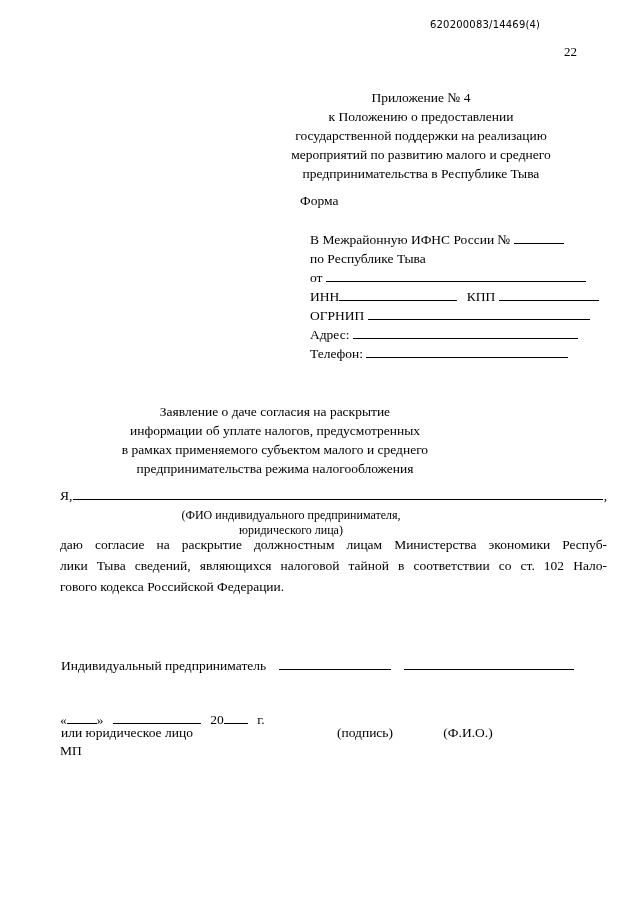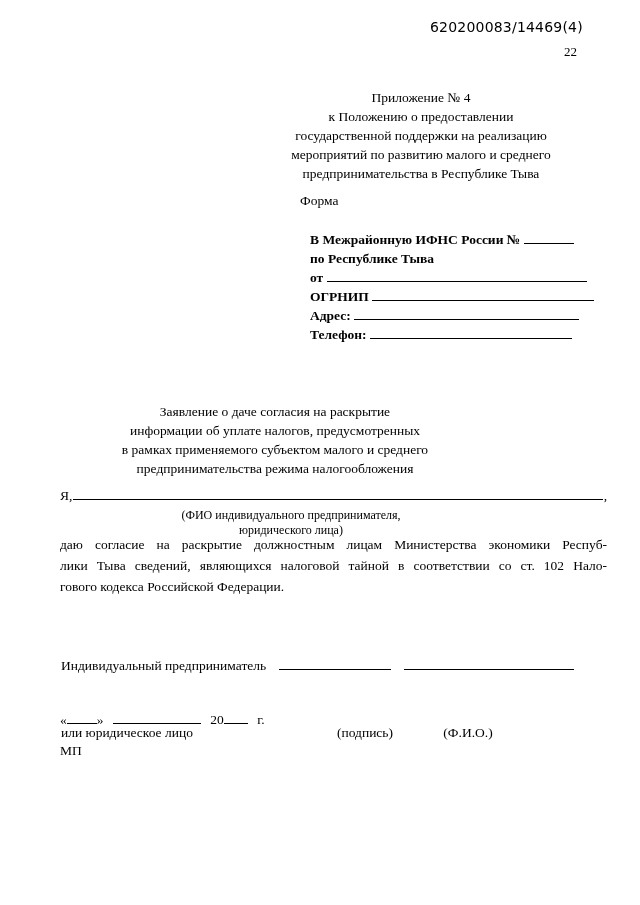--- a/index.html
+++ b/index.html
@@ -15,27 +15,27 @@
   .abs { position: absolute; }
   .u {
     display: inline-block;
     border-bottom: 1px solid #000;
     height: 12px;
     vertical-align: baseline;
   }
   .doc-code {
     left: 430px; top: 19px;
     font-family: "DejaVu Sans", sans-serif;
-    font-size: 14px;
+    font-size: 10px;
     letter-spacing: 0.2px;
   }
   .page-num { left: 564px; top: 44px; font-size: 13px; }
   .annex { left: 250px; top: 88px; width: 342px; text-align: center; line-height: 19px; }
   .forma { left: 300px; top: 193px; width: 307px; text-align: left; }
-  .recipient { left: 310px; top: 230px; width: 300px; line-height: 19px; white-space: nowrap; font-weight: bold; }
+  .recipient { left: 310px; top: 230px; width: 300px; line-height: 19px; white-space: nowrap; }
   .recipient .row { height: 19px; }
   .title { left: 45px; top: 402px; width: 460px; text-align: center; line-height: 19px; }
   .ya-line { left: 60px; top: 488px; width: 547px; display: flex; align-items: baseline; }
   .ya-line .u { flex: 1 1 auto; margin: 0 1px; }
   .fio-caption { left: 148px; top: 508px; width: 286px; text-align: center; font-size: 12px; }
   .body-par { left: 60px; top: 534px; width: 547px; line-height: 21px; }
   .par-line-just { text-align: justify; text-align-last: justify; }
   .sig-block { left: 61px; top: 656px; width: 546px; line-height: 20px; }
   .sig-row1 { white-space: nowrap; }
   .sig-row2 { position: relative; height: 20px; margin-top: 47px; }
@@ -67,20 +67,25 @@
   <div class="row">
     <span>В Межрайонную ИФНС России №</span>
     <span class="u" style="width:50px"></span>
   </div>
   <div class="row">
     <span>по Республике Тыва</span>
   </div>
   <div class="row">
     <span>от</span>
     <span class="u" style="width:260px"></span>
+  </div>
+  <div class="row">
+    <span>ИНН</span><span class="u" style="width:118px"></span>
+    <span class="sp6"></span><span>КПП</span>
+    <span class="u" style="width:100px"></span>
   </div>
   <div class="row">
     <span>ОГРНИП</span>
     <span class="u" style="width:222px"></span>
   </div>
   <div class="row">
     <span>Адрес:</span>
     <span class="u" style="width:225px"></span>
   </div>
   <div class="row">

